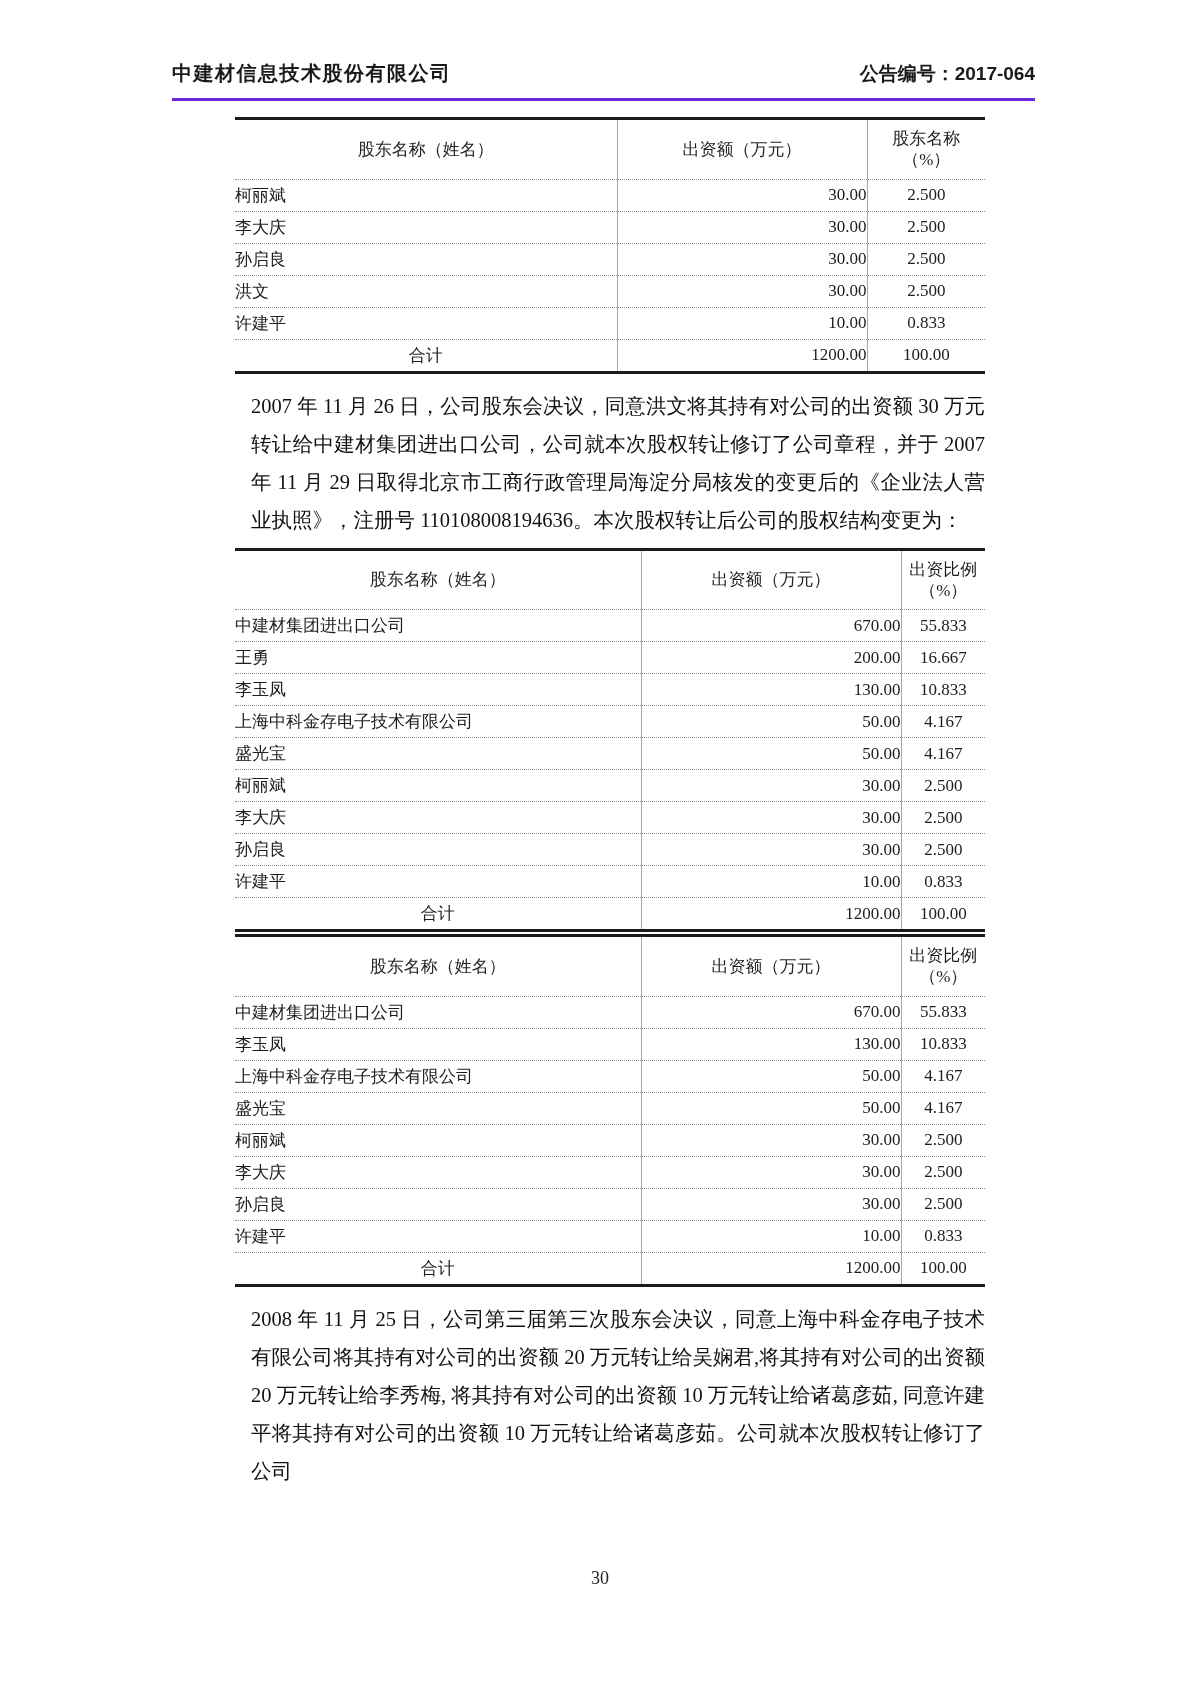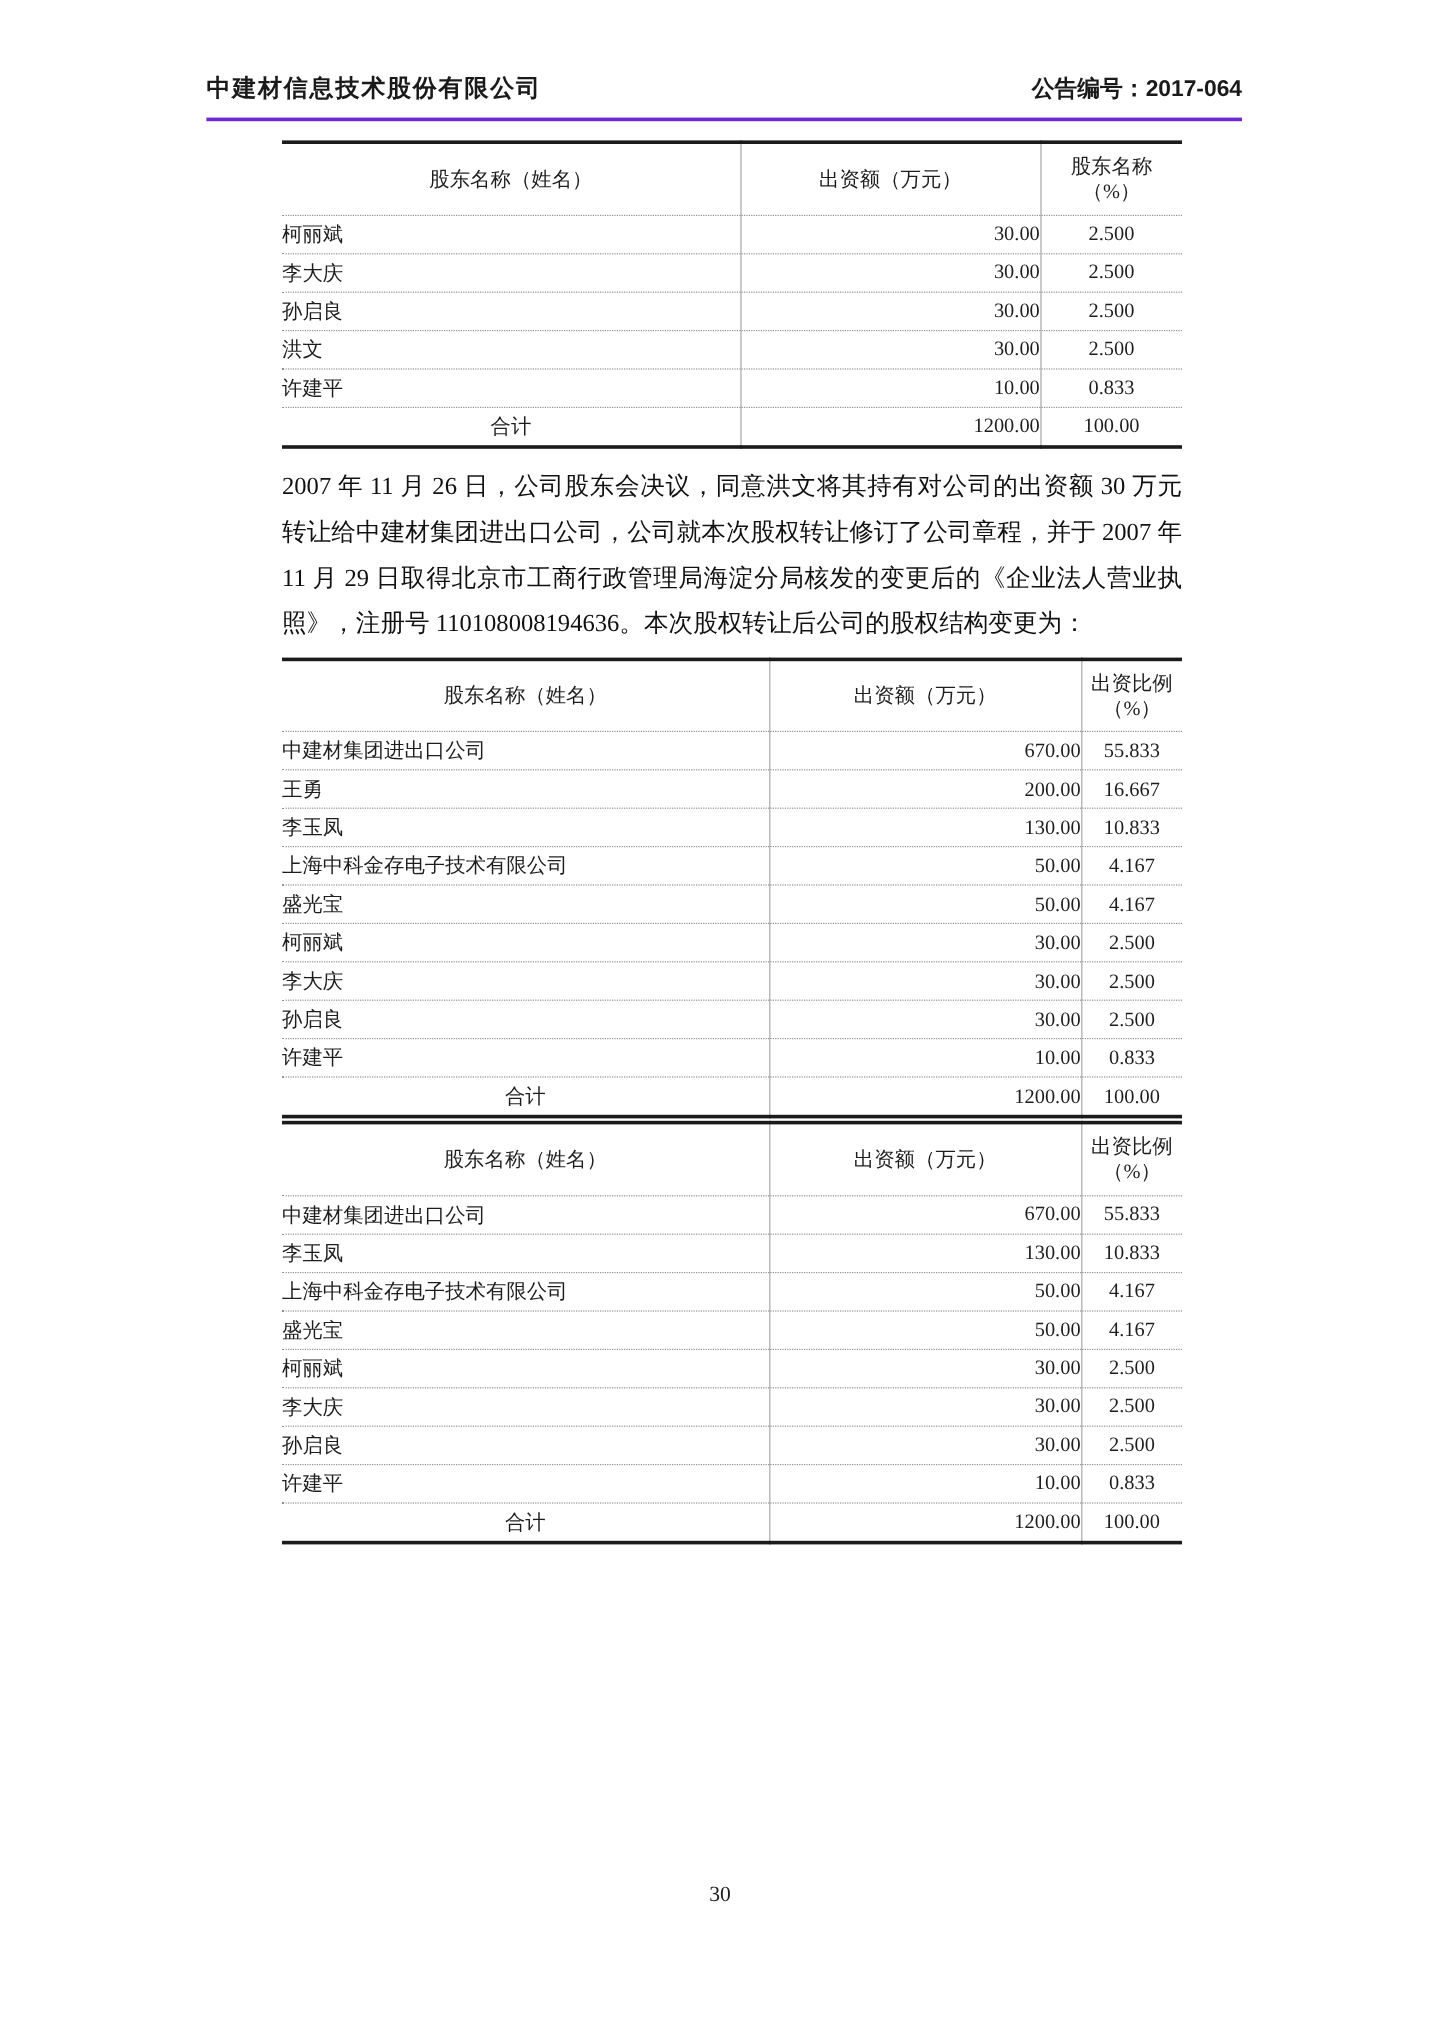--- a/index.html
+++ b/index.html
@@ -34,21 +34,21 @@
   table.sh-table td{padding:4px 0;border-top:1px dotted #8f8f8f;vertical-align:middle;}
   .table-b td{padding:5px 0;}
   table.sh-table th:nth-child(1),table.sh-table td:nth-child(1){border-right:1px solid #a8a8a8;}
   table.sh-table th:nth-child(2),table.sh-table td:nth-child(2){border-right:1px solid #a8a8a8;}
   td.name-cell{text-align:left;padding-left:14px;}
   td.amount-cell{text-align:right;padding-right:26px;}
   td.pct-cell{text-align:center;}
   tr[data-name="total-row"] td.name-cell{text-align:center;padding-left:0;}
   
   p.body-text{
-    margin:13px 0 9px 0;font-size:20.5px;line-height:38px;
+    margin:13px 0 9px 16px;font-size:20.5px;line-height:38px;
     text-align:justify;color:#111;
   }
   
   .page-footer{position:absolute;left:0;bottom:108px;width:1200px;text-align:center;
     font-size:18px;color:#222;}
 </style>
 </head>
 <body>
 
 <div class="page-header" data-name="page-header">
@@ -232,16 +232,17 @@
           <td class="pct-cell" data-name="contribution-ratio">0.833</td>
         </tr>
         <tr data-name="total-row">
           <td class="name-cell" data-name="total-label">合计</td>
           <td class="amount-cell" data-name="contribution-amount">1200.00</td>
           <td class="pct-cell" data-name="contribution-ratio">100.00</td>
         </tr>
       </tbody>
     </table>
 
+  <p class="body-text" data-name="paragraph-2008-nov-transfer">2008 年 11 月 25 日，公司第三届第三次股东会决议，同意上海中科金存电子技术有限公司将其持有对公司的出资额 20 万元转让给吴娴君,将其持有对公司的出资额 20 万元转让给李秀梅, 将其持有对公司的出资额 10 万元转让给诸葛彦茹, 同意许建平将其持有对公司的出资额 10 万元转让给诸葛彦茹。公司就本次股权转让修订了公司</p>
 
 </div>
 
 <div class="page-footer" data-name="page-number">30</div>
 
 </body></html>

